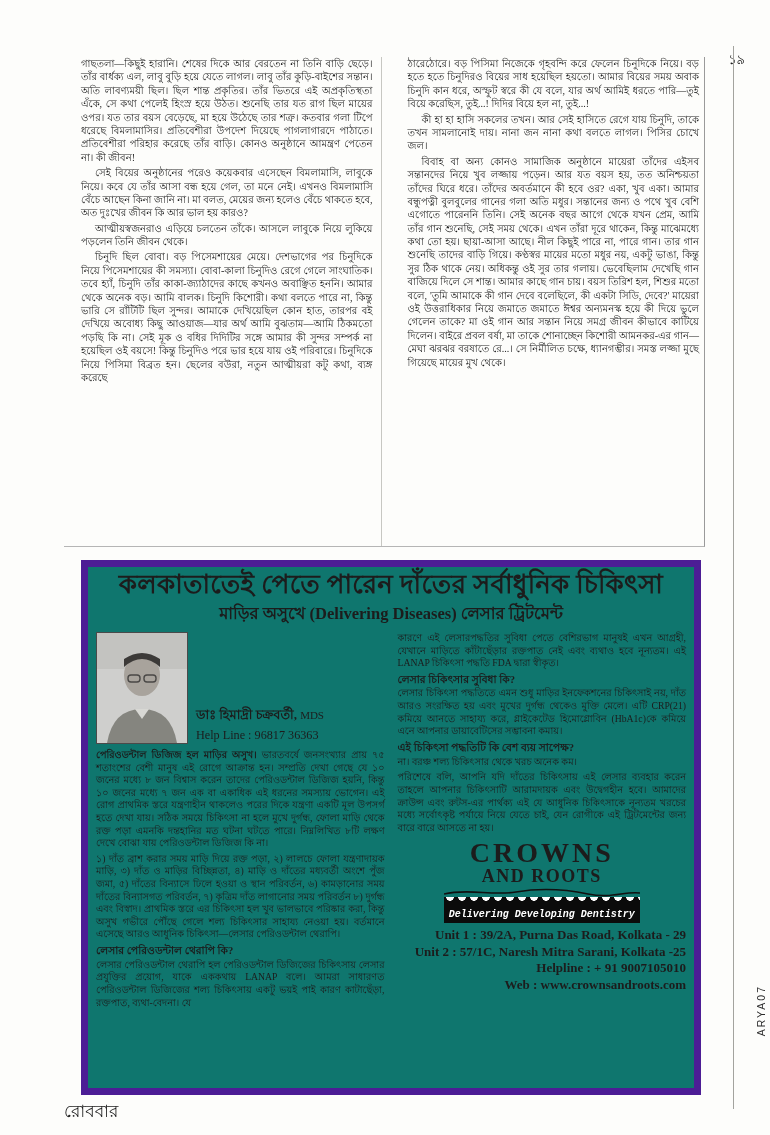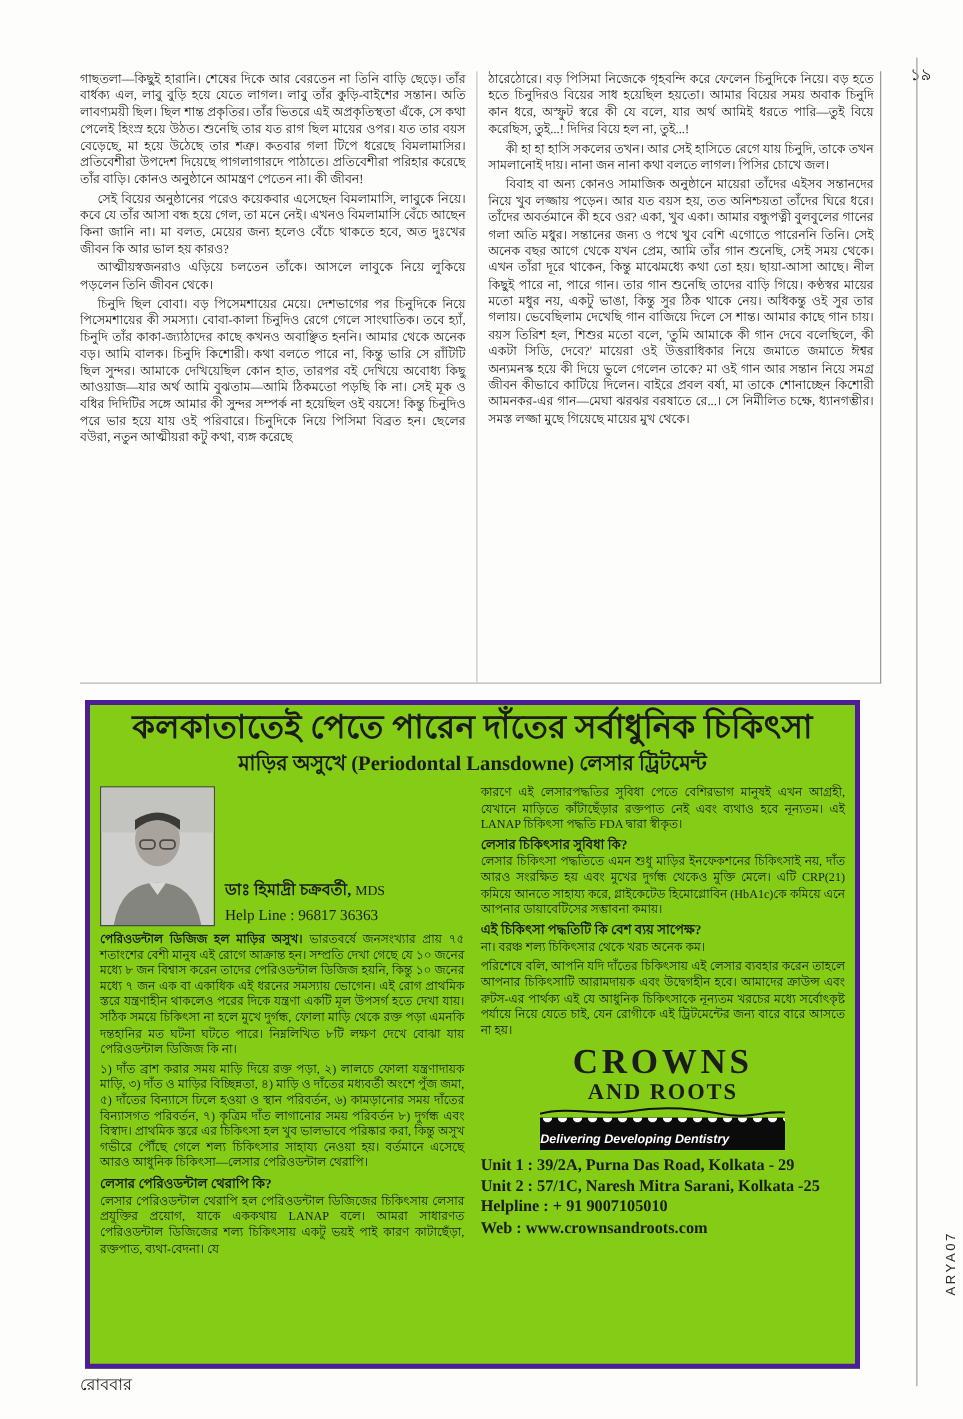--- a/index.html
+++ b/index.html
@@ -7,26 +7,26 @@
         font-family:"Liberation Serif","DejaVu Serif",serif;color:#1c1c1c;overflow:hidden;}
 
   
   .story{position:absolute;left:64px;top:57px;width:641px;height:490px;
          display:flex;border-right:1px solid #9a9a9a;border-bottom:1px solid #b5b5b5;
          box-sizing:border-box;padding-right:5px;overflow:hidden;}
   .story .col{flex:1;font-size:10px;line-height:1.34;text-align:justify;}
   .story .col.left{padding-right:8px;}
   .story .col.right{padding-left:9px;}
   .colrule{width:1px;background:#c7c7c2;}
-  .story p{margin:0 0 2px 0;}
+  .story p{margin:0 0 2px 17px;}
   .story p.ind{text-indent:14px;}
 
   
-  .ad{position:absolute;left:68px;top:560px;width:620px;height:535px;
-      border:4px solid #4c1d95;background:#84cc16;box-sizing:border-box;
+  .ad{position:absolute;left:81px;top:560px;width:620px;height:535px;
+      border:7px solid #4c1d95;background:#0f766e;box-sizing:border-box;
       padding:3px 8px;overflow:hidden;}
   .ad-headline{font-size:26px;font-weight:700;text-align:center;line-height:1.15;letter-spacing:.3px;}
   .ad-subheadline{font-size:16.5px;font-weight:700;text-align:center;margin:1px 0 4px;}
   .ad-body{display:flex;gap:13px;}
   .ad-col{width:50%;font-size:9.7px;line-height:1.3;text-align:justify;}
   .ad-p{margin:0 0 3px 0;}
   .ad-h{font-weight:700;font-size:10.6px;margin:2px 0 1px;}
 
   .doctor-block{display:flex;gap:8px;margin-bottom:5px;align-items:flex-end;}
   .photo-frame{flex:0 0 auto;border:1px solid #4a4a4a;line-height:0;}
@@ -36,35 +36,35 @@
   .helpline{font-size:12.2px;margin-top:5px;}
 
   .logo{width:212px;margin:5px auto 4px;text-align:center;}
   .logo-l1{font-size:28px;font-weight:700;letter-spacing:3px;line-height:1;}
   .logo-l2{font-size:18px;font-weight:700;letter-spacing:1.5px;line-height:1.05;}
   .waves{display:block;margin:1px auto 0;}
   .banner{position:relative;width:196px;height:26px;margin:0 auto;background:#0b0b0b;}
   .banner::before{content:"";position:absolute;top:0;left:0;right:0;height:6px;
       background:radial-gradient(circle 4px at 6px 0px,#fff 3.6px,rgba(0,0,0,0) 4px);
       background-size:12px 6px;background-repeat:repeat-x;}
-  .tagline{position:absolute;bottom:2px;left:0;width:100%;text-align:left;
+  .tagline{position:absolute;bottom:2px;left:0;width:100%;text-align:center;
       color:#fff;font-style:italic;font-weight:600;font-size:10px;
-      font-family:Liberation Sans, sans-serif;}
+      font-family:Liberation Mono, monospace;}
 
-  .contact{margin-top:4px;text-align:left;line-height:1.28;}
+  .contact{margin-top:4px;text-align:right;line-height:1.28;}
   .c-line{font-size:13px;font-weight:700;}
   .c-note{font-size:12.2px;font-weight:400;margin-bottom:1px;}
 
   
   .pagenum{position:absolute;top:50px;right:25px;font-size:13px;}
   .edgecode{position:absolute;right:3px;top:985px;writing-mode:vertical-rl;
       transform:rotate(180deg);font-size:10.5px;letter-spacing:2px;color:#2b2b2b;
       font-family:"Liberation Sans","DejaVu Sans",sans-serif;}
   .frameline{position:absolute;left:733px;top:46px;width:1px;height:1063px;background:#a3a39e;}
-  .footer-day{position:absolute;left:64px;top:1098px;font-size:13px;}
+  .footer-day{position:absolute;left:64px;top:1098px;font-size:17px;}
 </style>
 </head>
 <body>
 
 <div class="page">
 
   <div class="pagenum">১৯</div>
   <div class="frameline"></div>
   <div class="edgecode">ARYA07</div>
   <div class="footer-day">রোববার</div>
@@ -79,21 +79,21 @@
     <div class="colrule"></div>
     <div class="col right">
       <p>ঠারেঠোরে। বড় পিসিমা নিজেকে গৃহবন্দি করে ফেলেন চিনুদিকে নিয়ে। বড় হতে হতে চিনুদিরও বিয়ের সাধ হয়েছিল হয়তো। আমার বিয়ের সময় অবাক চিনুদি কান ধরে, অস্ফুট স্বরে কী যে বলে, যার অর্থ আমিই ধরতে পারি—তুই বিয়ে করেছিস, তুই...! দিদির বিয়ে হল না, তুই...!</p>
       <p class="ind">কী হা হা হাসি সকলের তখন। আর সেই হাসিতে রেগে যায় চিনুদি, তাকে তখন সামলানোই দায়। নানা জন নানা কথা বলতে লাগল। পিসির চোখে জল।</p>
       <p class="ind">বিবাহ বা অন্য কোনও সামাজিক অনুষ্ঠানে মায়েরা তাঁদের এইসব সন্তানদের নিয়ে খুব লজ্জায় পড়েন। আর যত বয়স হয়, তত অনিশ্চয়তা তাঁদের ঘিরে ধরে। তাঁদের অবর্তমানে কী হবে ওর? একা, খুব একা। আমার বন্ধুপত্নী বুলবুলের গানের গলা অতি মধুর। সন্তানের জন্য ও পথে খুব বেশি এগোতে পারেননি তিনি। সেই অনেক বছর আগে থেকে যখন প্রেম, আমি তাঁর গান শুনেছি, সেই সময় থেকে। এখন তাঁরা দূরে থাকেন, কিন্তু মাঝেমধ্যে কথা তো হয়। ছায়া-আসা আছে। নীল কিছুই পারে না, পারে গান। তার গান শুনেছি তাদের বাড়ি গিয়ে। কণ্ঠস্বর মায়ের মতো মধুর নয়, একটু ভাঙা, কিন্তু সুর ঠিক থাকে নেয়। অধিকন্তু ওই সুর তার গলায়। ভেবেছিলাম দেখেছি গান বাজিয়ে দিলে সে শান্ত। আমার কাছে গান চায়। বয়স তিরিশ হল, শিশুর মতো বলে, 'তুমি আমাকে কী গান দেবে বলেছিলে, কী একটা সিডি, দেবে?' মায়েরা ওই উত্তরাধিকার নিয়ে জমাতে জমাতে ঈশ্বর অন্যমনস্ক হয়ে কী দিয়ে ভুলে গেলেন তাকে? মা ওই গান আর সন্তান নিয়ে সমগ্র জীবন কীভাবে কাটিয়ে দিলেন। বাইরে প্রবল বর্ষা, মা তাকে শোনাচ্ছেন কিশোরী আমনকর-এর গান—মেঘা ঝরঝর বরষাতে রে...। সে নির্মীলিত চক্ষে, ধ্যানগম্ভীর। সমস্ত লজ্জা মুছে গিয়েছে মায়ের মুখ থেকে।</p>
     </div>
   </div>
 
   <div class="ad">
     <div class="ad-headline">কলকাতাতেই পেতে পারেন দাঁতের সর্বাধুনিক চিকিৎসা</div>
-    <div class="ad-subheadline">মাড়ির অসুখে (Periodontal Lansdowne) লেসার ট্রিটমেন্ট</div>
+    <div class="ad-subheadline">মাড়ির অসুখে (Delivering Diseases) লেসার ট্রিটমেন্ট</div>
 
     <div class="ad-body">
 
       <div class="ad-col">
         <div class="doctor-block">
           <span class="photo-frame">
             <svg width="90" height="110" viewBox="0 0 90 110">
               <rect width="90" height="110" fill="#cfcfcd"></rect>
               <rect width="90" height="36" fill="#c3c3c0"></rect>
               <ellipse cx="45" cy="42" rx="18" ry="21" fill="#a8a39c"></ellipse>

